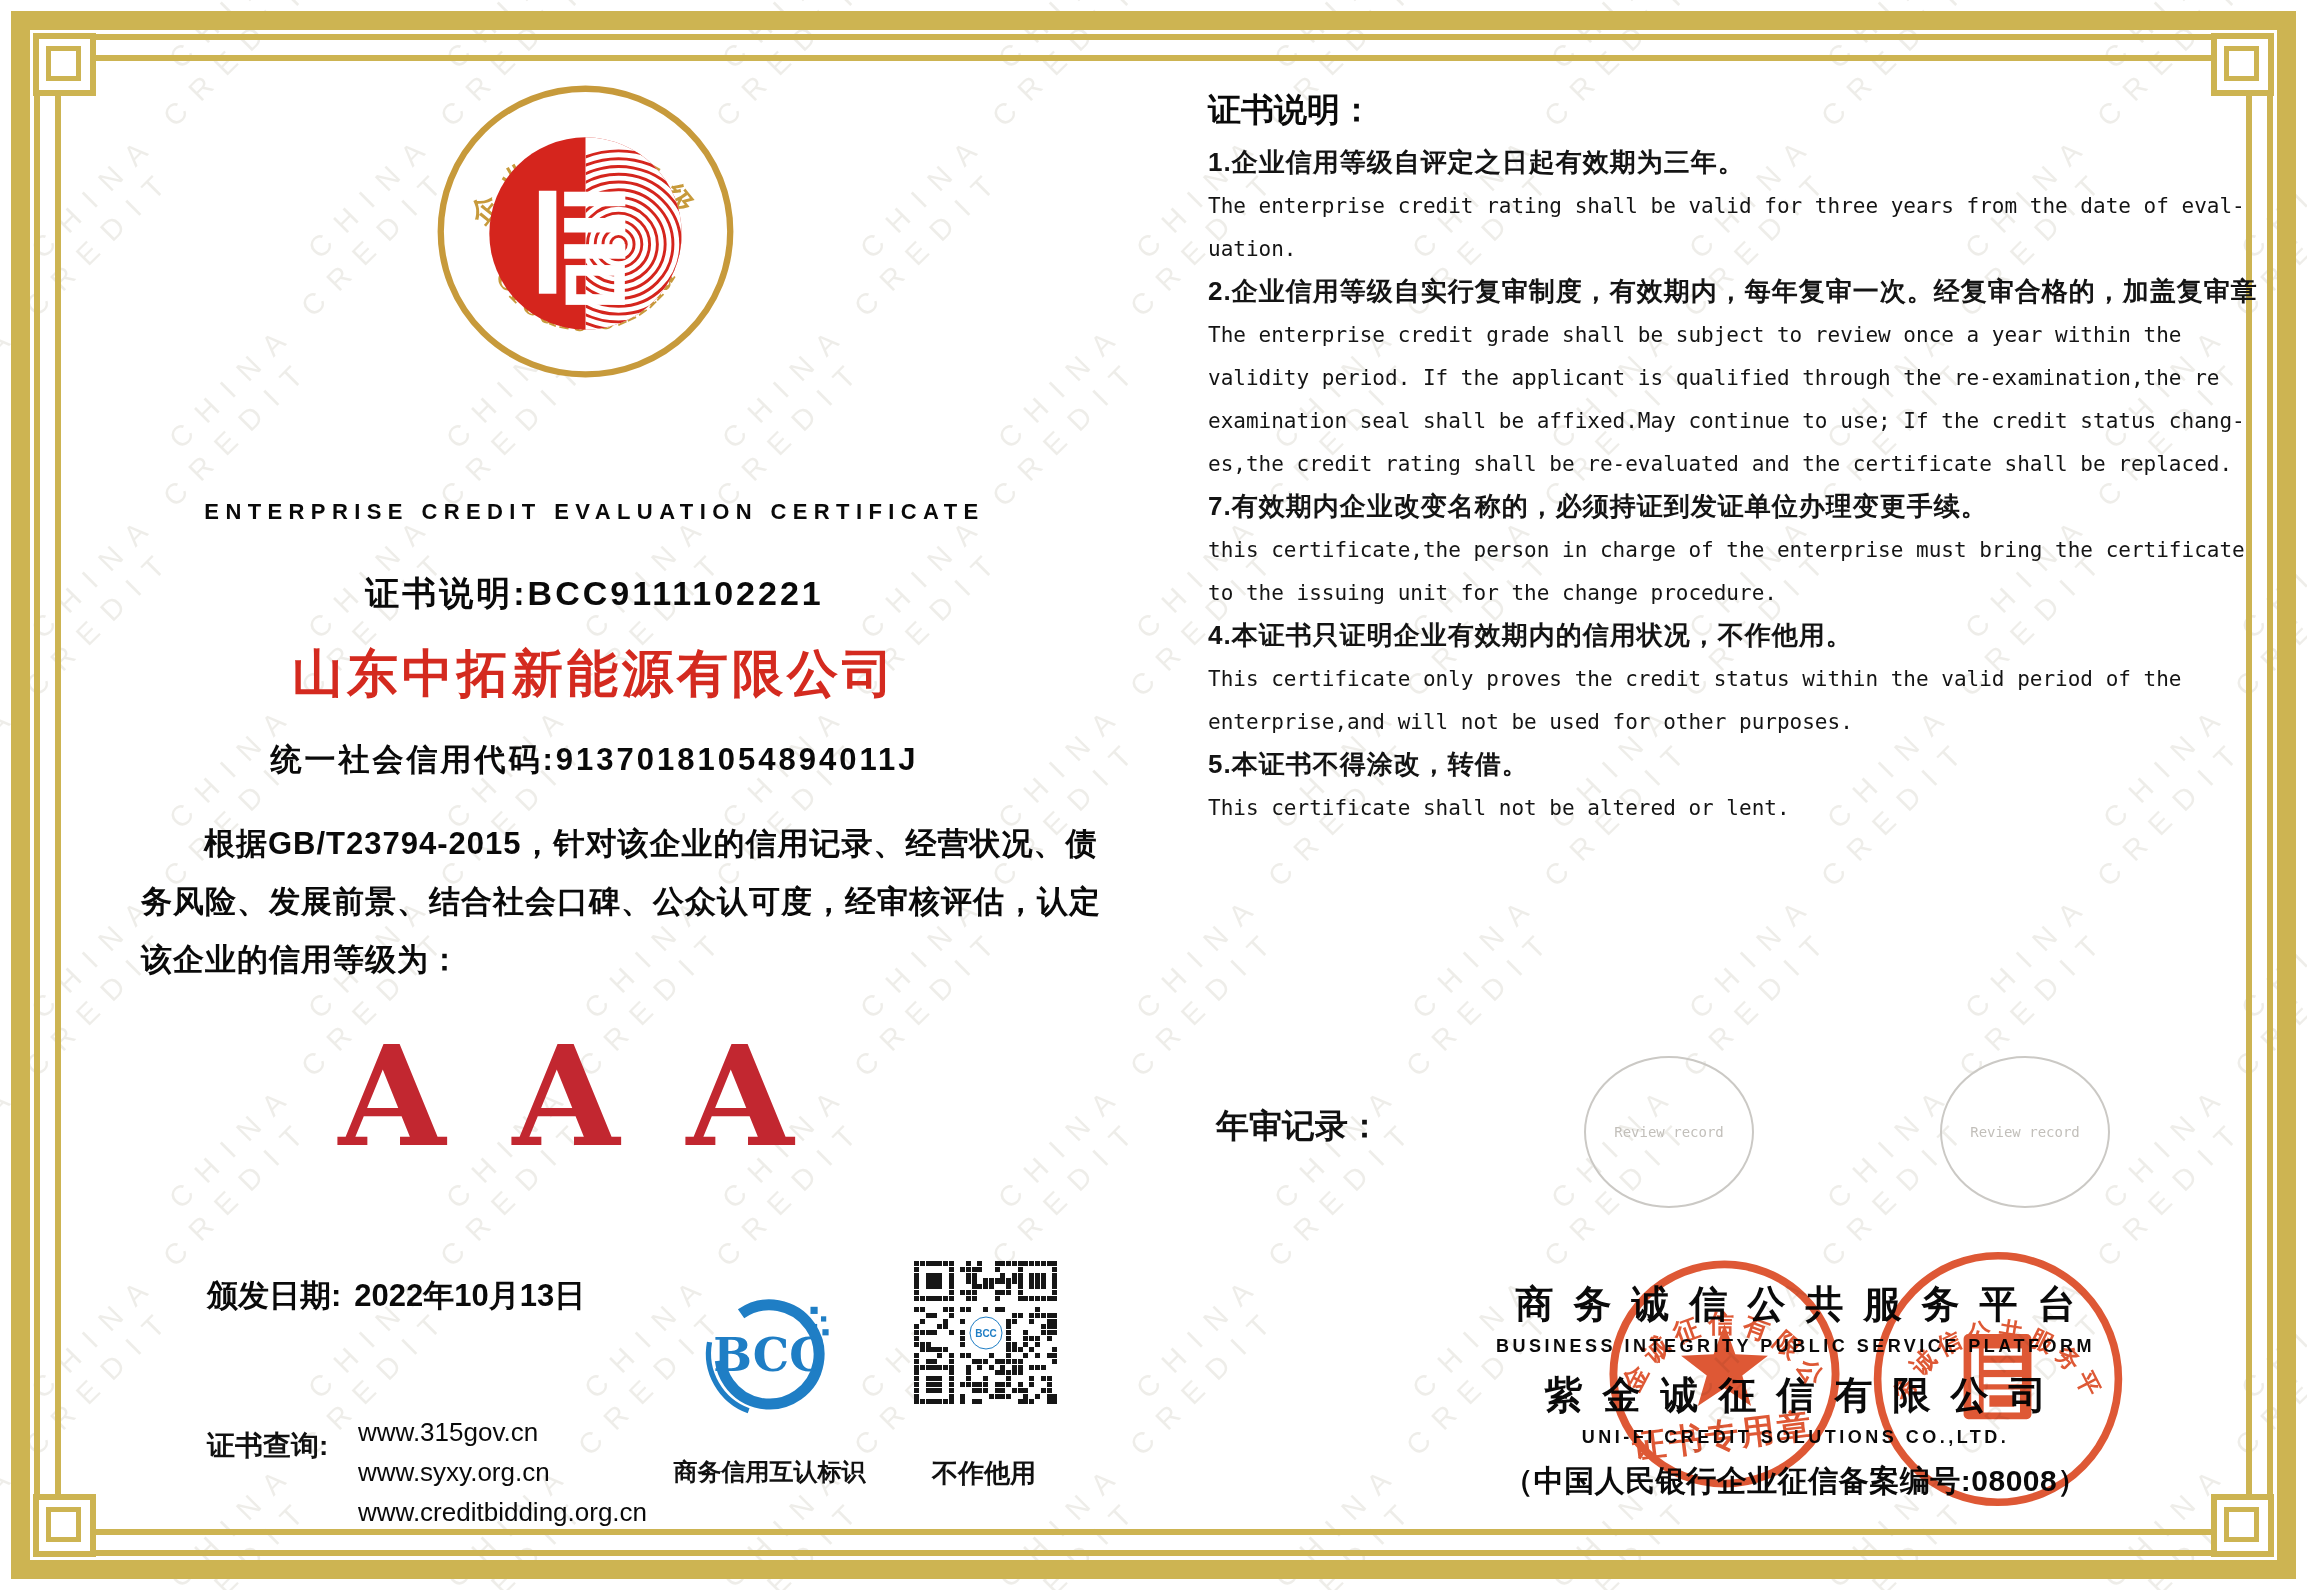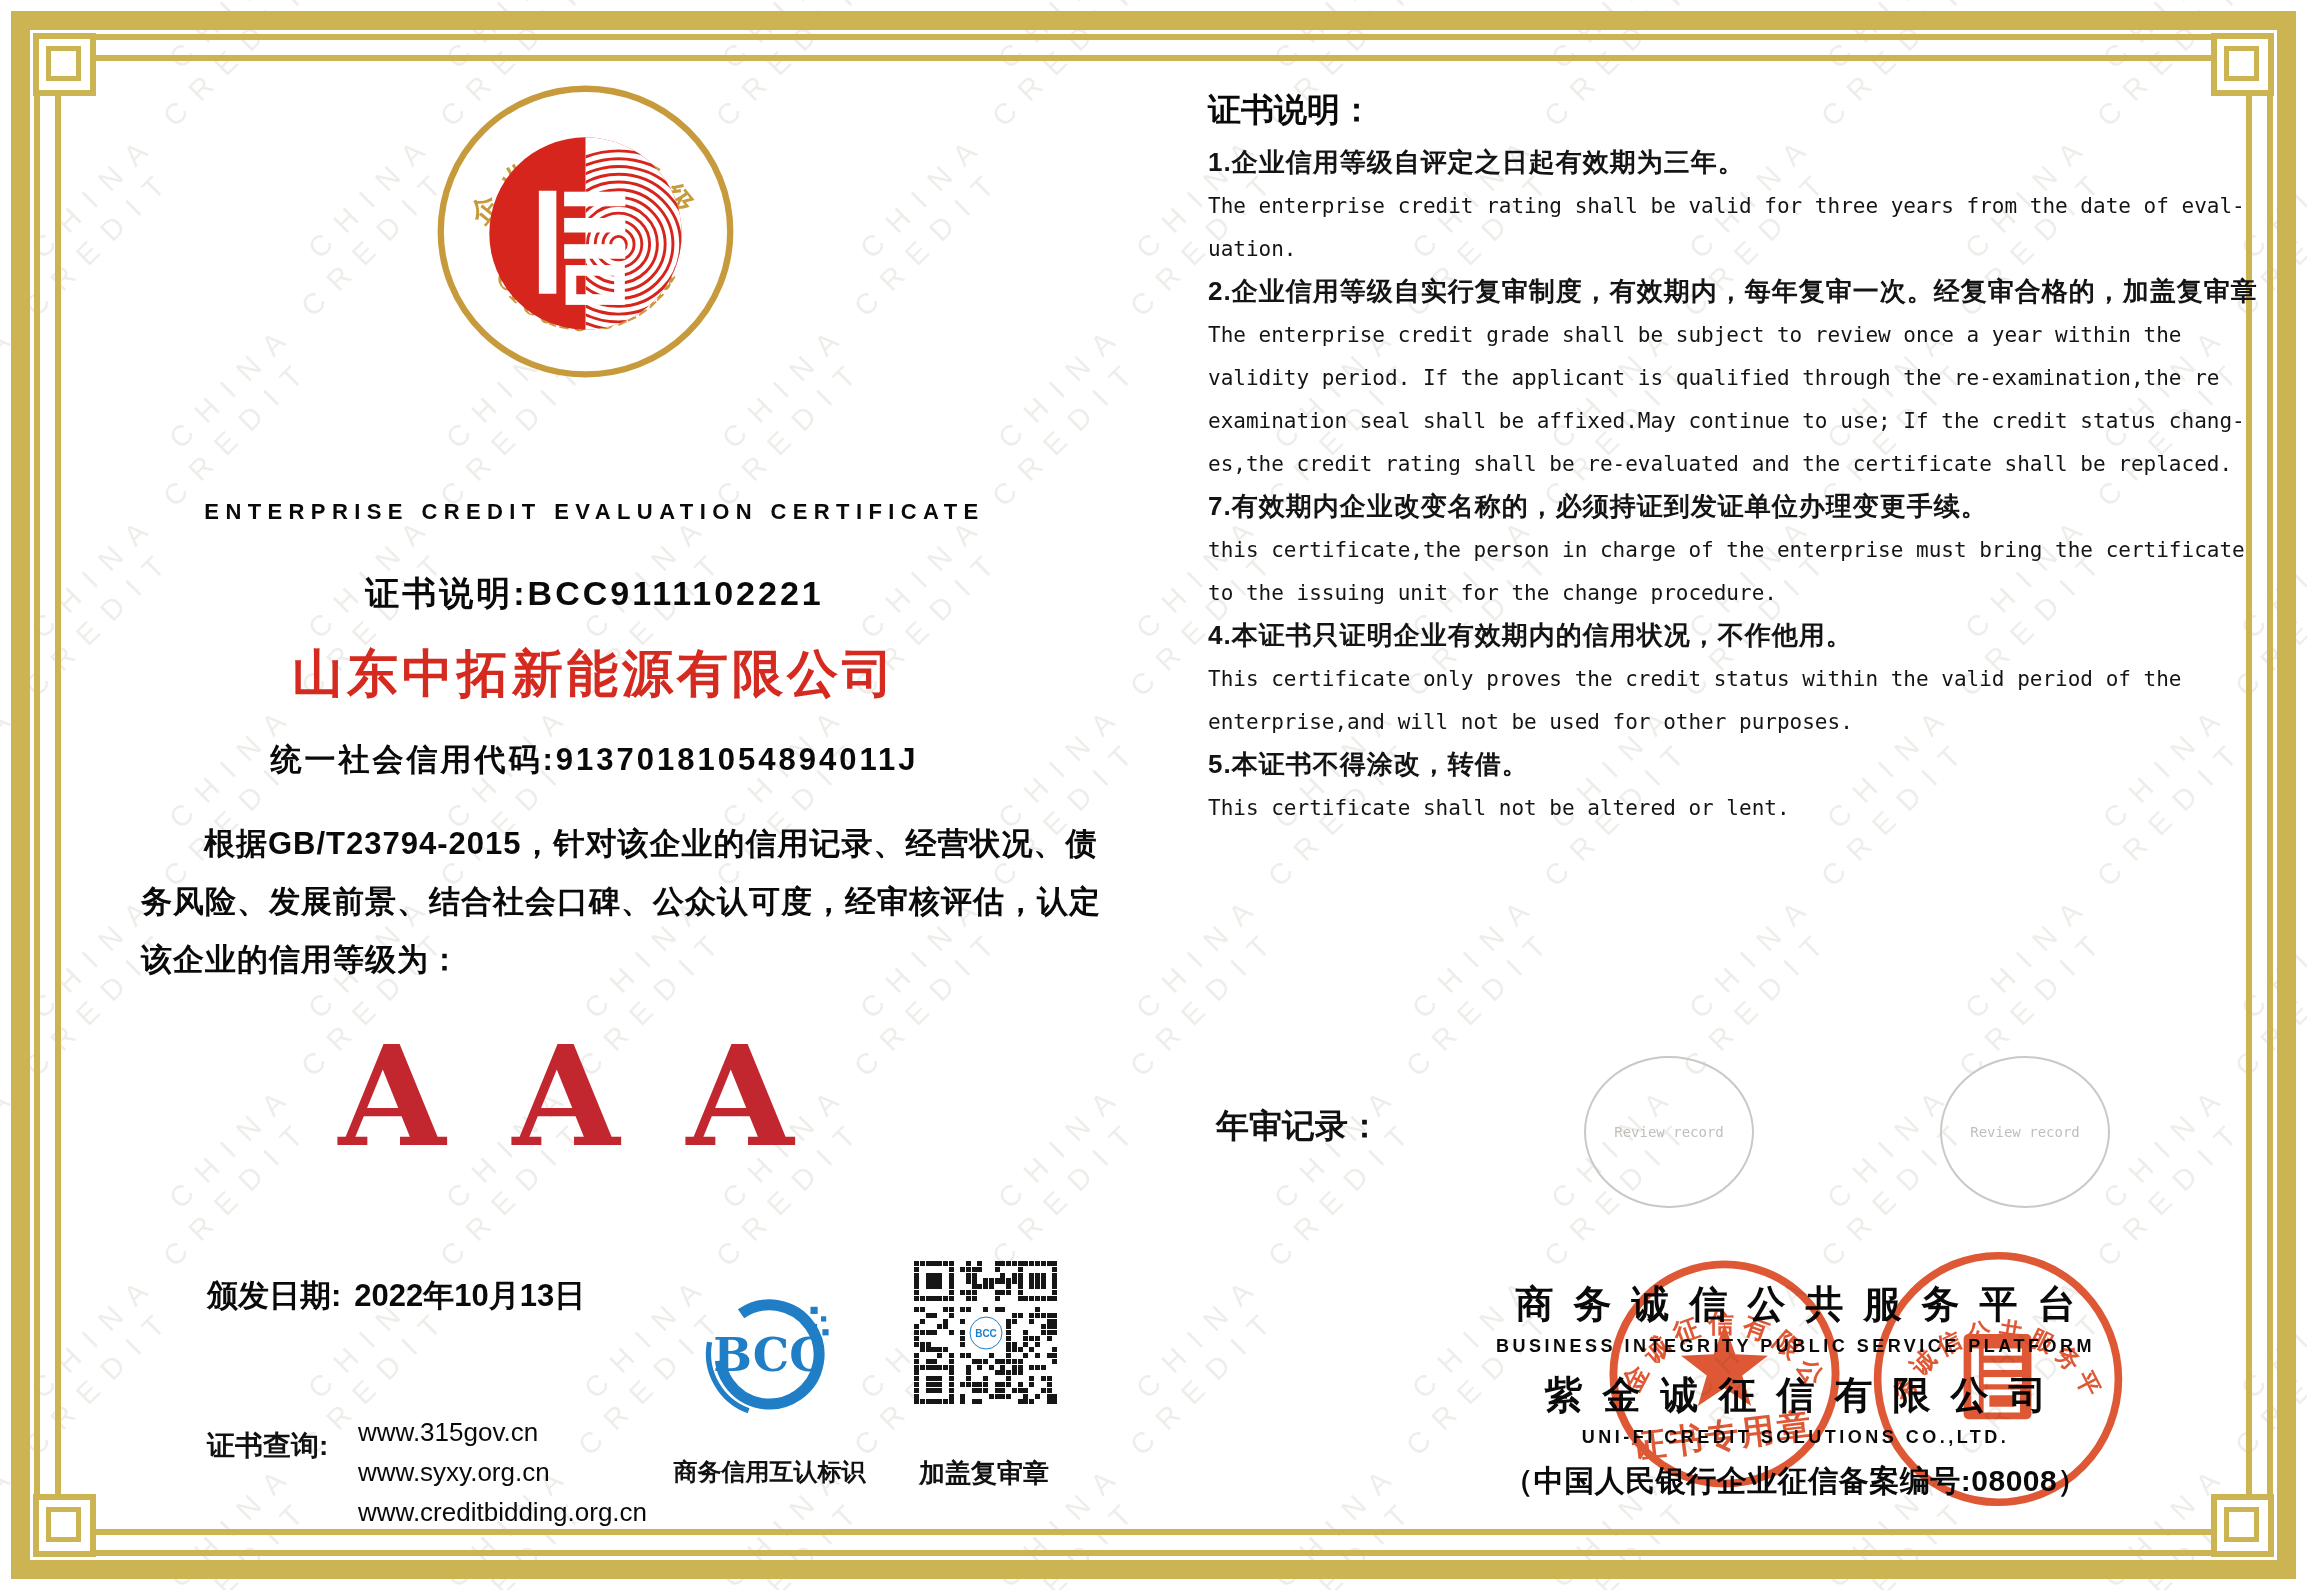--- a/index.html
+++ b/index.html
@@ -544,21 +544,21 @@
       <div class="qcell" style="left: 35px; top: 138px; width: 5.3px; height: 5.3px;"></div>
       <div class="qcell" style="left: 46px; top: 138px; width: 5.3px; height: 5.3px;"></div>
       <div class="qcell" style="left: 58px; top: 138px; width: 5.3px; height: 5.3px;"></div>
       <div class="qcell" style="left: 63px; top: 138px; width: 5.3px; height: 5.3px;"></div>
       <div class="qcell" style="left: 104px; top: 138px; width: 5.3px; height: 5.3px;"></div>
       <div class="qcell" style="left: 109px; top: 138px; width: 5.3px; height: 5.3px;"></div>
       <div class="qcell" style="left: 115px; top: 138px; width: 5.3px; height: 5.3px;"></div>
       <div class="qcell" style="left: 133px; top: 138px; width: 5.3px; height: 5.3px;"></div>
       <div class="qcell" style="left: 138px; top: 138px; width: 5.3px; height: 5.3px;"></div>
     </div>
-  <div class="layer qr-label">加盖复审章</div>
+  <div class="layer qr-label">不作他用</div>
 
   <div class="layer notes-heading">证书说明：</div>
   <div class="layer notes">
       <div class="note-line cn">1.企业信用等级自评定之日起有效期为三年。</div>
       <div class="note-line en">The enterprise credit rating shall be valid for three years from the date of eval-</div>
       <div class="note-line en">uation.</div>
       <div class="note-line cn">2.企业信用等级自实行复审制度，有效期内，每年复审一次。经复审合格的，加盖复审章</div>
       <div class="note-line en">The enterprise credit grade shall be subject to review once a year within the</div>
       <div class="note-line en">validity period. If the applicant is qualified through the re-examination,the re</div>
       <div class="note-line en">examination seal shall be affixed.May continue to use; If the credit status chang-</div>

